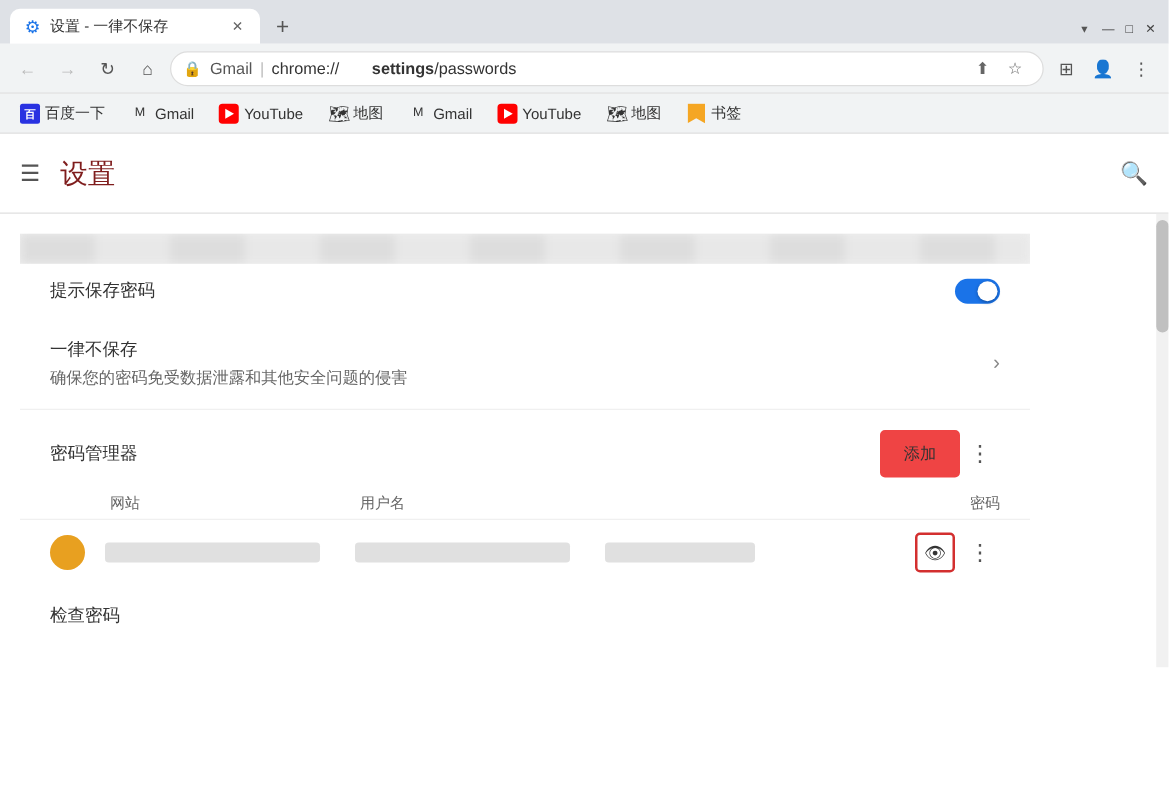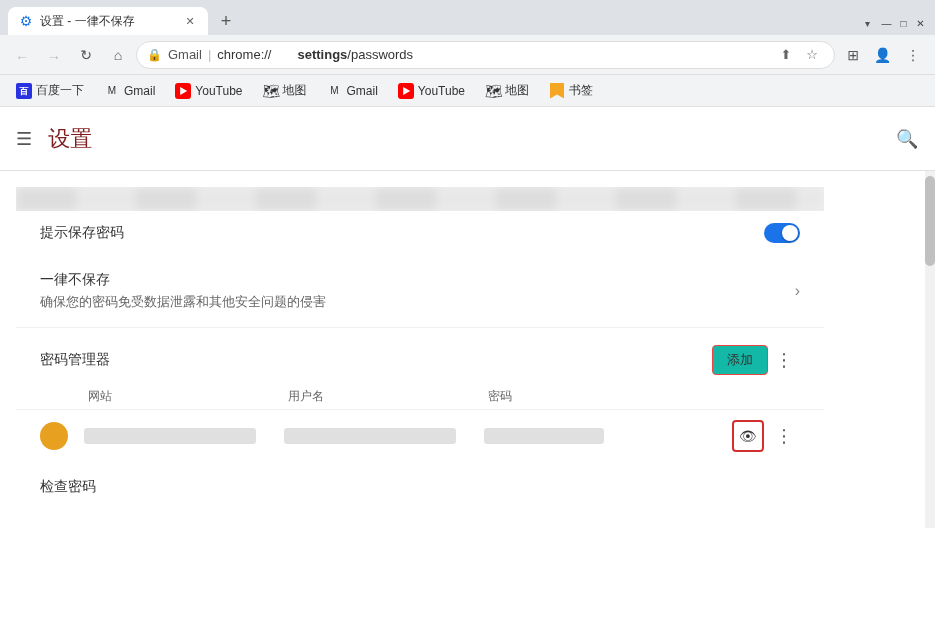--- a/index.html
+++ b/index.html
@@ -352,22 +352,22 @@
       display: flex;
       align-items: center;
       padding: 16px 24px 8px 24px;
     }
     .saved-pw-title {
       font-size: 14px;
       color: #333;
       flex: 1;
     }
     .add-btn {
-      border: 1px solid #ef4444;
-      background: #14b8a6;
+      border: 5px solid #ef4444;
+      background: #ef4444;
       padding: 5px 14px;
       border-radius: 4px;
       font-size: 13px;
       color: #333;
       cursor: pointer;
     }
     .more-icon-btn {
       width: 32px;
       height: 32px;
       display: flex;
@@ -392,20 +392,21 @@
     }
     .pw-col-user {
       width: 200px;
       font-size: 12px;
       color: #666;
     }
     .pw-col-pass {
       flex: 1;
       font-size: 12px;
       color: #666;
+      text-align: right;
     }
 
     .pw-row {
       display: flex;
       align-items: center;
       padding: 10px 24px;
       gap: 0;
       border-top: 1px solid #f0f0f0;
     }
     .pw-site-icon {

